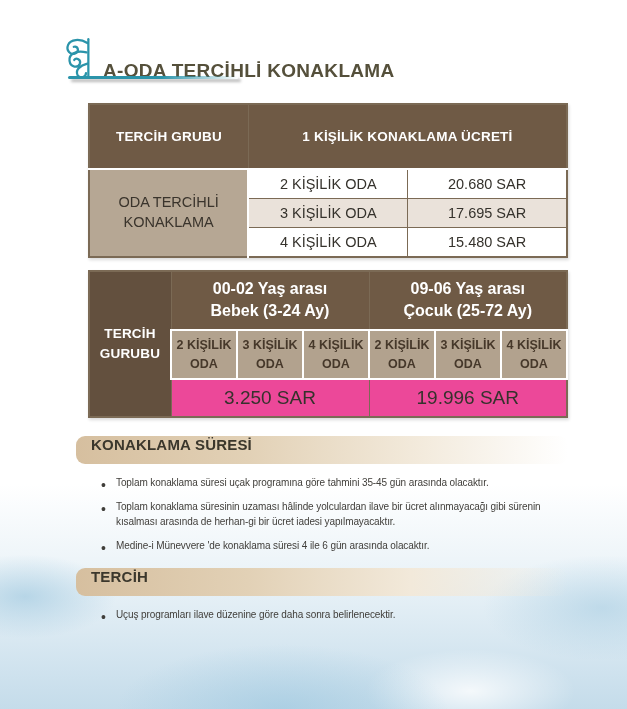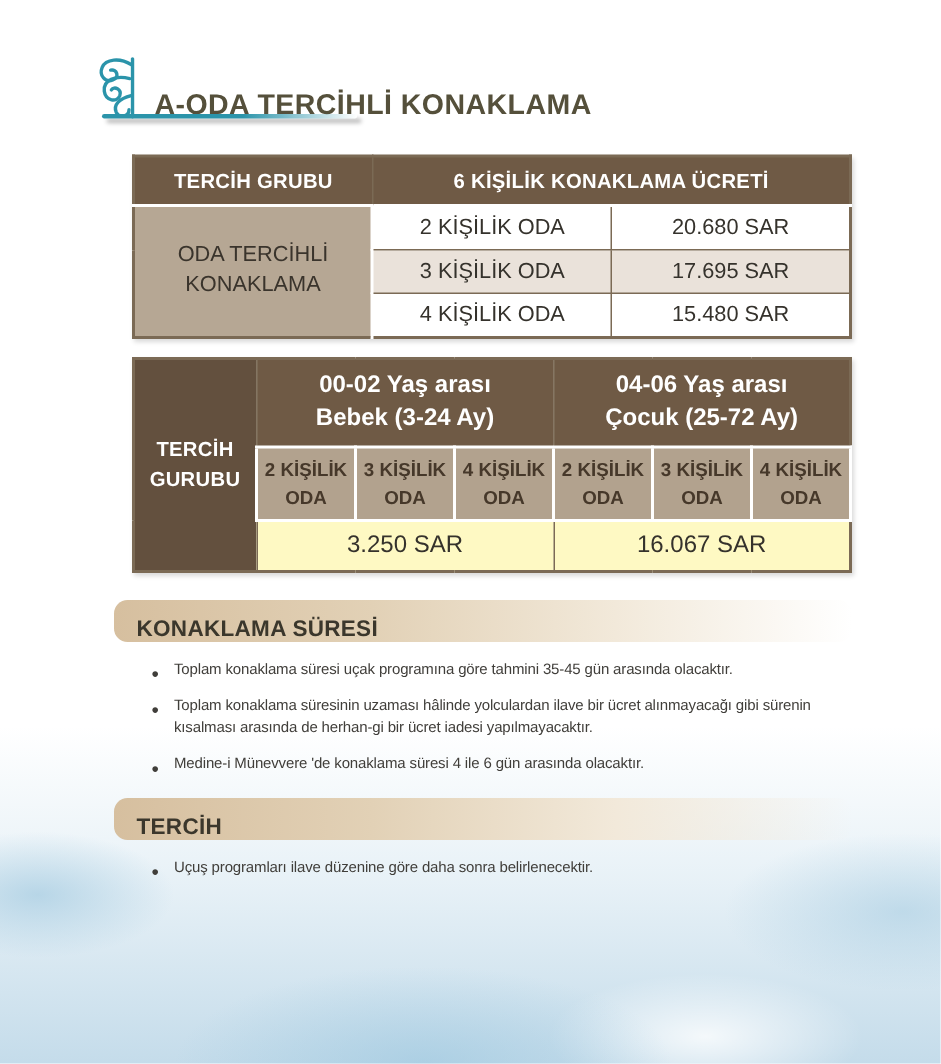--- a/index.html
+++ b/index.html
@@ -48,21 +48,21 @@
     box-shadow:3px 3px 3px rgba(0,0,0,.28);
   }
 
   
   table{border-collapse:collapse;margin-left:88px;width:480px;table-layout:fixed;
         box-shadow:1px 2px 3px rgba(0,0,0,.15);}
   td,th{border:1px solid var(--table-border);text-align:center;vertical-align:middle;}
   .t1{margin-top:21px;border:2px solid var(--table-border);}
   .t1 th{
     background:var(--table-brown);color:#fff;font-size:13.5px;font-weight:bold;
-    padding:8px 2px;border-bottom:2px solid #fff;letter-spacing:.2px;
+    padding:24px 2px;border-bottom:2px solid #fff;letter-spacing:.2px;
   }
   .t1 td{font-size:14.5px;padding:6px 2px;background:#fff;color:#35322c;}
   .t1 .t1-group{
     background:var(--cell-taupe);font-size:14.5px;color:#3a342c;
     border-right:2px solid #fff;width:160px;line-height:1.35;
   }
   .t1 tr.alt td{background:var(--row-beige);}
 
   .t2{margin-top:12px;border:2px solid var(--table-border);}
   .t2 .t2-group{
@@ -71,26 +71,26 @@
   }
   .t2 .t2-age{
     background:var(--table-brown);color:#fff;font-weight:bold;font-size:16px;
     padding:6px 2px;line-height:1.4;border-bottom:2px solid #fff;
   }
   .t2 .t2-room{
     background:var(--cell-taupe2);color:#46382a;font-weight:bold;font-size:12.5px;
     padding:5px 2px;line-height:1.5;border:2px solid #fff;border-bottom:2px solid #fff;
   }
   .t2 .t2-room.grp{border-left:2px solid var(--table-border);}
-  .t2 .t2-price{background:#fef9c3;font-size:16px;color:#35322c;padding:7px 2px;}
+  .t2 .t2-price{background:#ec4899;font-size:19px;color:#35322c;padding:7px 2px;}
 
   
   .section-bar{
     margin:18px 0 0 76px;width:492px;height:28px;border-radius:9px;
-    display:flex;align-items:flex-end;padding-left:15px;
+    display:flex;align-items:flex-start;padding-left:15px;
     background:linear-gradient(to right, var(--bar-tan) 0%, #e2d1b6 35%, #f2e9da 68%, rgba(250,247,240,0) 100%);
   }
   .section-bar span{font-size:15px;font-weight:bold;color:#3b372c;letter-spacing:.2px;}
   ul.bullets{margin:11px 0 0 101px;width:470px;list-style:none;}
   ul.bullets li{
     position:relative;padding-left:15px;margin-bottom:9px;
     font-size:10px;letter-spacing:-0.1px;line-height:1.5;color:#403e3a;
   }
   ul.bullets li::before{
     content:"•";position:absolute;left:0;top:0;color:#403e3a;font-size:14px;
@@ -116,21 +116,21 @@
         </svg>
       </span>
       <h1 class="page-title">A-ODA TERCİHLİ KONAKLAMA</h1>
       <div class="title-underline"></div>
     </div>
 
     <table class="t1">
       <tbody>
         <tr>
           <th>TERCİH GRUBU</th>
-          <th colspan="2">6 KİŞİLİK KONAKLAMA ÜCRETİ</th>
+          <th colspan="2">1 KİŞİLİK KONAKLAMA ÜCRETİ</th>
         </tr>
         <tr>
           <td class="t1-group" rowspan="3">ODA TERCİHLİ KONAKLAMA</td>
           <td>2 KİŞİLİK ODA</td>
           <td>20.680 SAR</td>
         </tr>
         <tr class="alt">
           <td>3 KİŞİLİK ODA</td>
           <td>17.695 SAR</td>
         </tr>
@@ -152,35 +152,35 @@
           <col>
       </colgroup>
       <tbody>
         <tr>
           <td class="t2-group" rowspan="3">TERCİH GURUBU</td>
           <td class="t2-age" colspan="3">
             <span style="display:block">00-02 Yaş arası</span>
             <span style="display:block">Bebek (3-24 Ay)</span>
           </td>
           <td class="t2-age" colspan="3">
-            <span style="display:block">04-06 Yaş arası</span>
+            <span style="display:block">09-06 Yaş arası</span>
             <span style="display:block">Çocuk (25-72 Ay)</span>
           </td>
         </tr>
         <tr>
           <td class="t2-room">2 KİŞİLİK ODA</td>
           <td class="t2-room">3 KİŞİLİK ODA</td>
           <td class="t2-room">4 KİŞİLİK ODA</td>
           <td class="t2-room grp">2 KİŞİLİK ODA</td>
           <td class="t2-room">3 KİŞİLİK ODA</td>
           <td class="t2-room">4 KİŞİLİK ODA</td>
         </tr>
         <tr>
           <td class="t2-price" colspan="3">3.250 SAR</td>
-          <td class="t2-price" colspan="3">16.067 SAR</td>
+          <td class="t2-price" colspan="3">19.996 SAR</td>
         </tr>
       </tbody>
     </table>
 
     <div class="section-bar">
       <span>KONAKLAMA SÜRESİ</span>
     </div>
     <ul class="bullets">
       <li>Toplam konaklama süresi uçak programına göre tahmini 35-45 gün arasında olacaktır.</li>
       <li>Toplam konaklama süresinin uzaması hâlinde yolculardan ilave bir ücret alınmayacağı gibi sürenin kısalması arasında de herhan-gi bir ücret iadesi yapılmayacaktır.</li>

